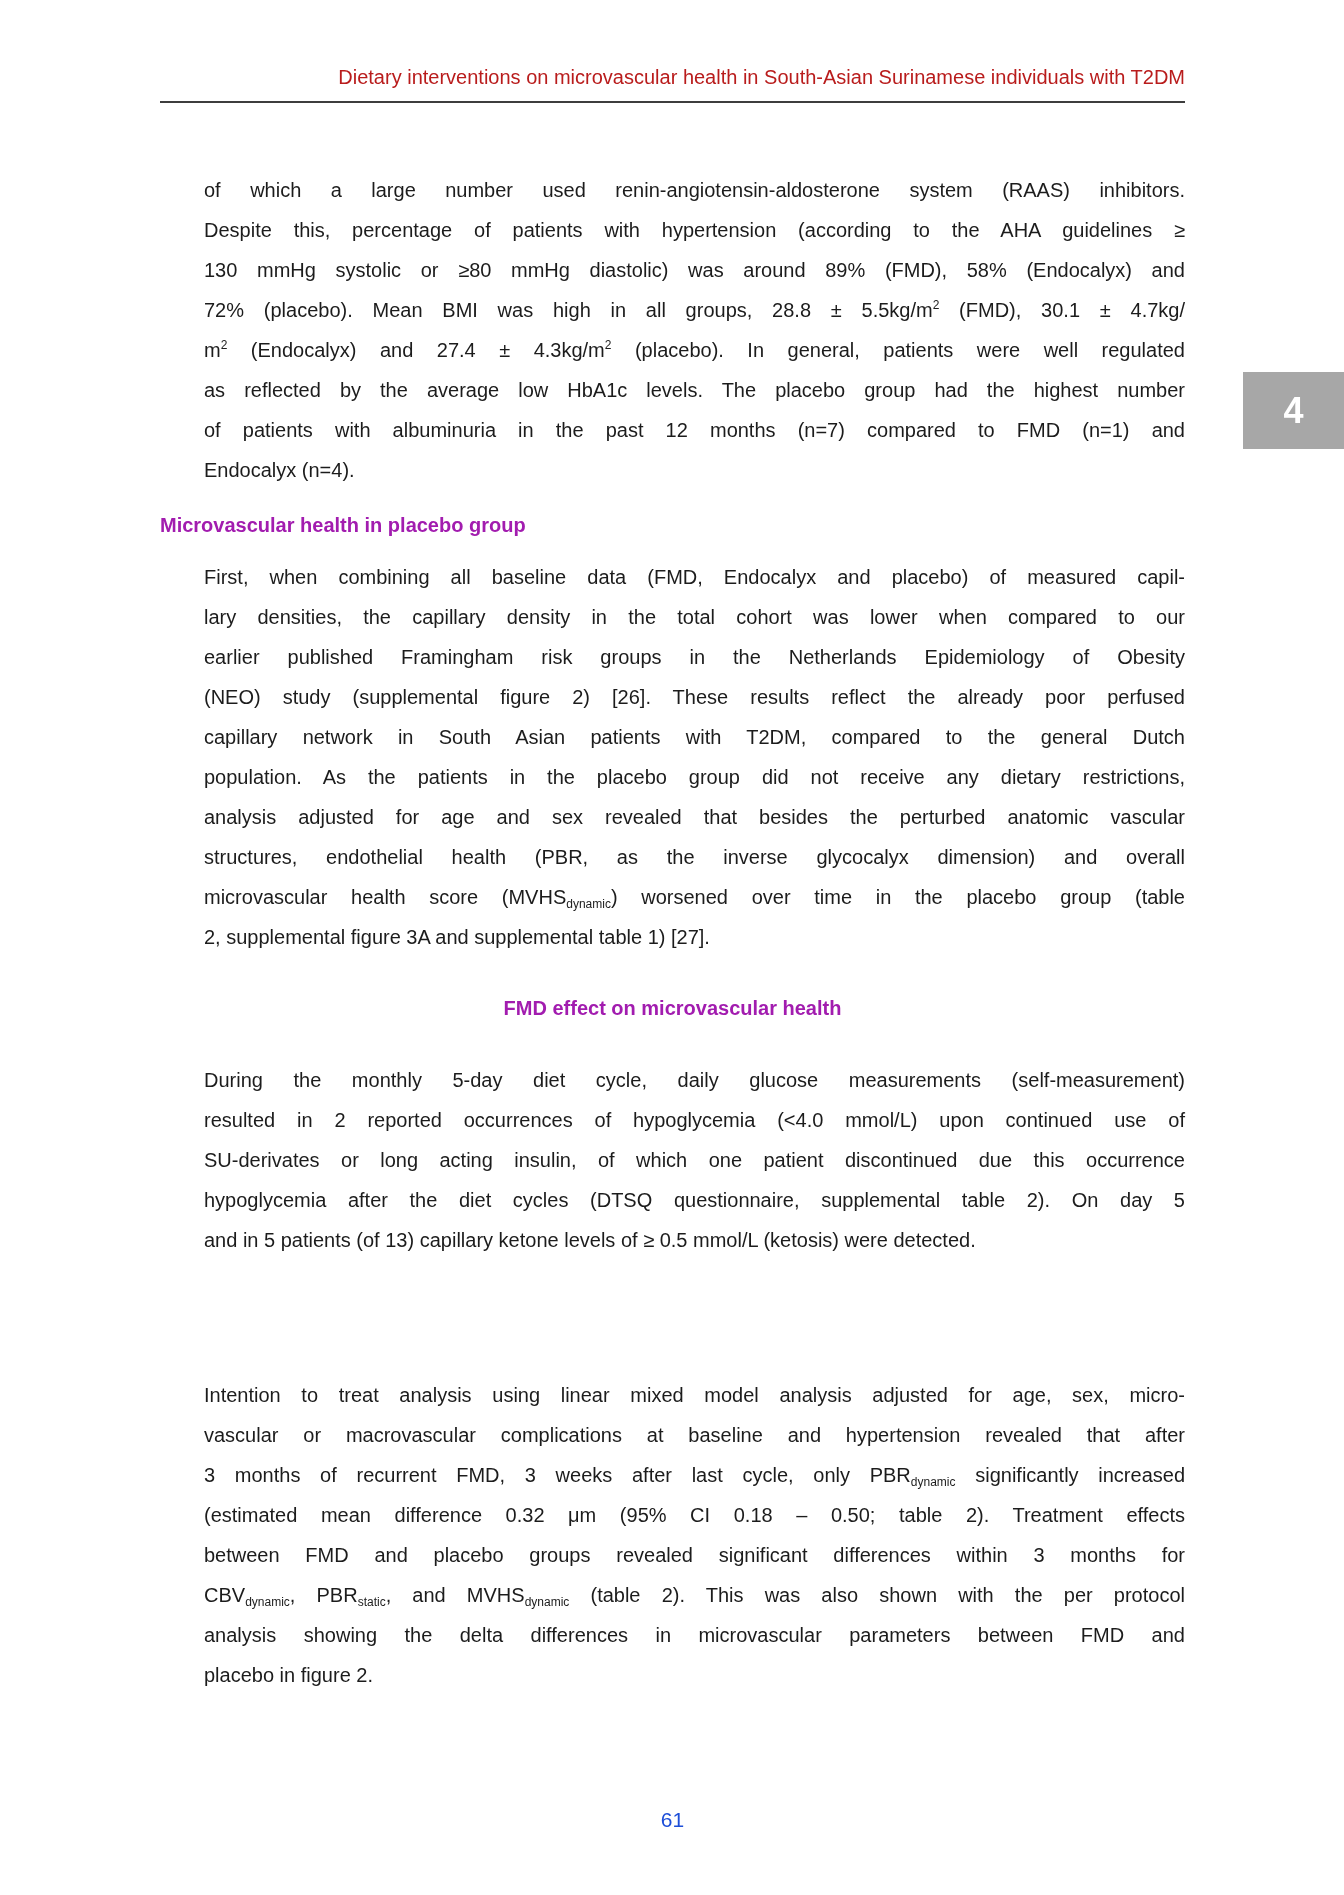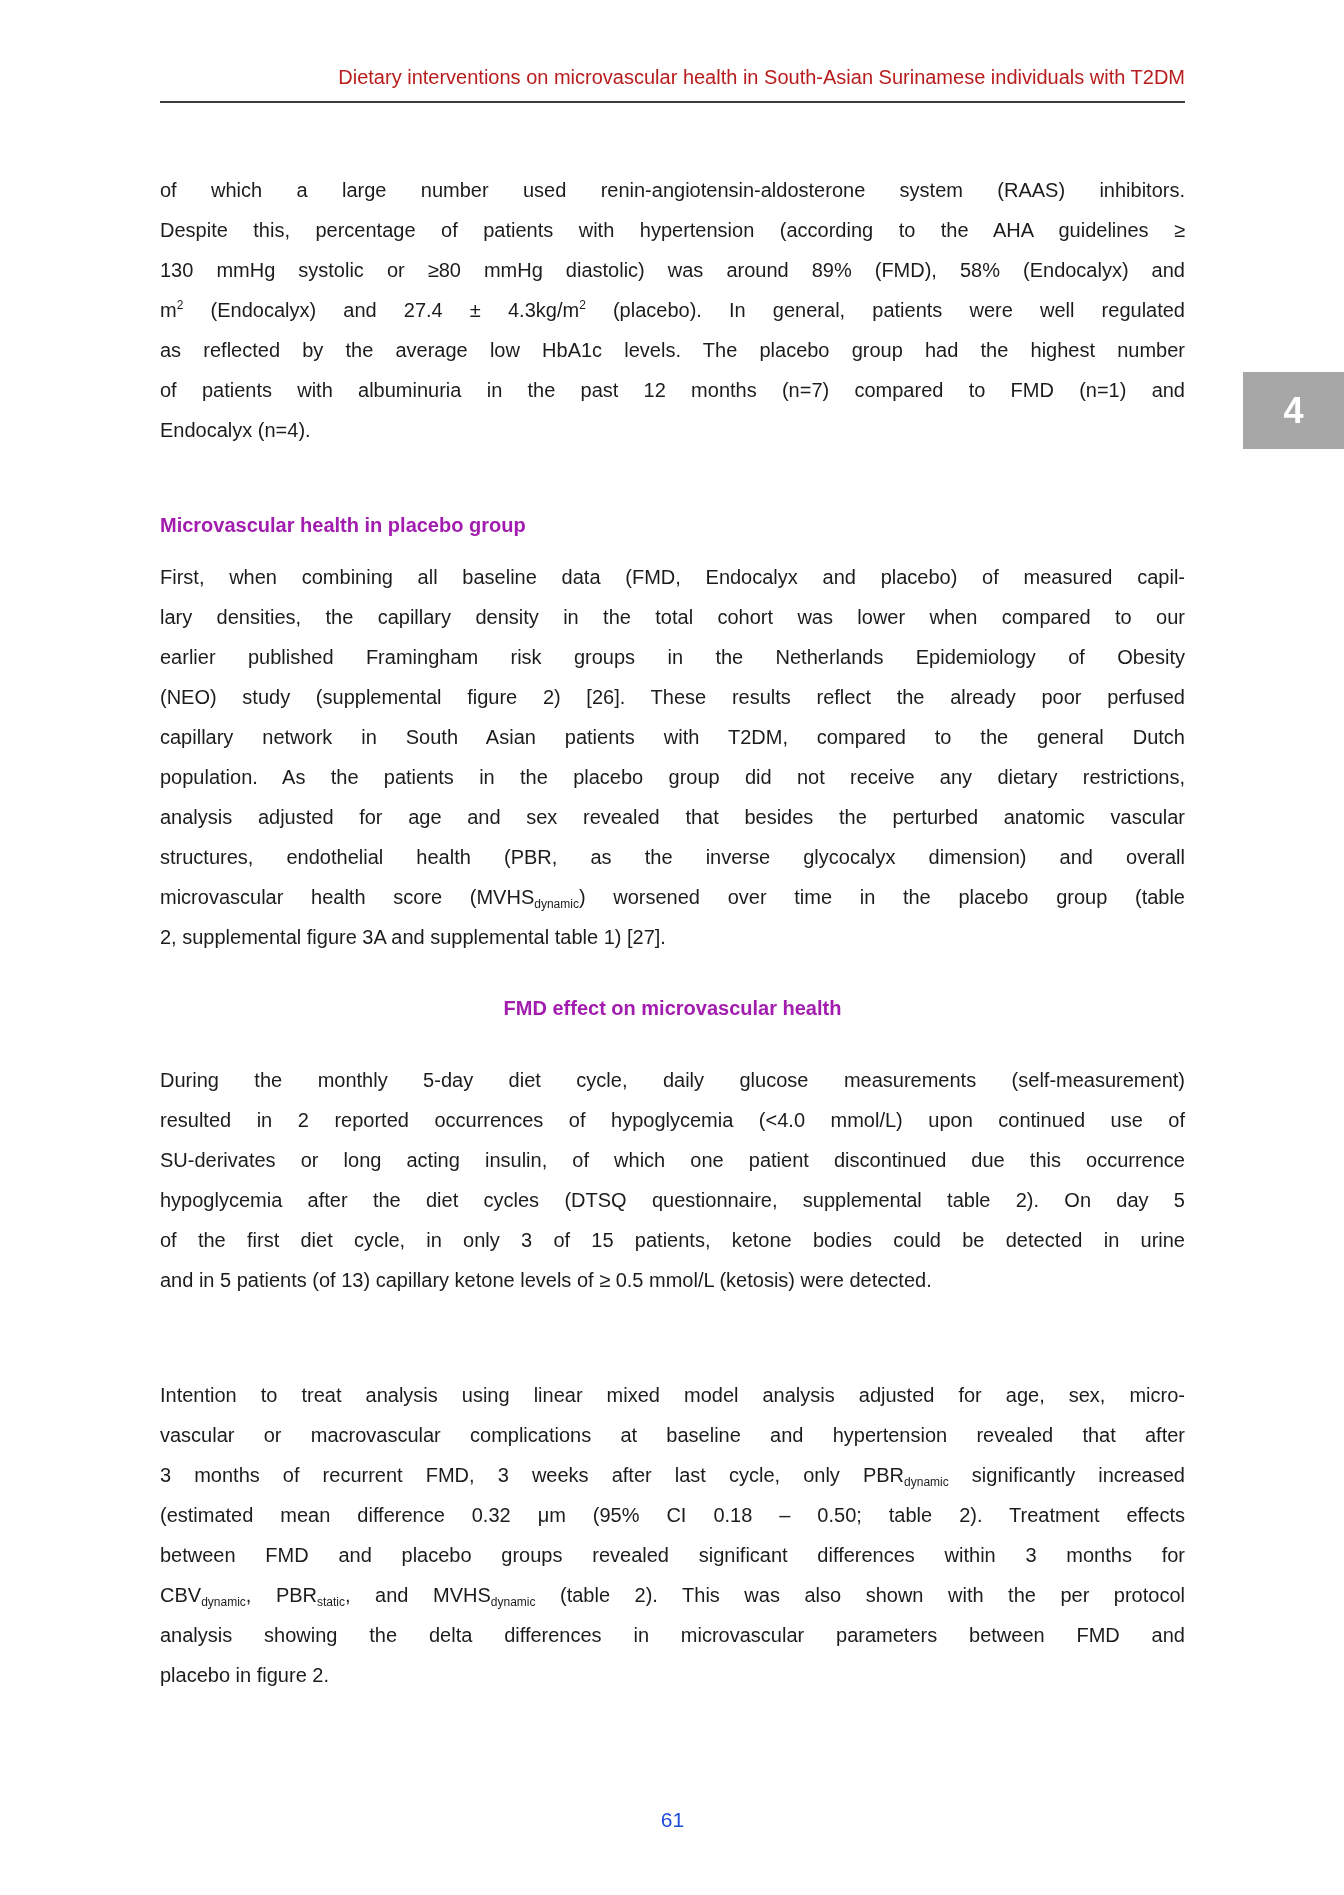--- a/index.html
+++ b/index.html
@@ -59,20 +59,21 @@
     width: 1025px;
     font-size: 20px;
   }
   .line {
     height: 40px;
     line-height: 40px;
     text-align: justify;
     text-align-last: justify;
     white-space: normal;
     overflow: visible;
+    margin-left: 44px;
   }
   .line.last {
     text-align-last: left;
   }
   .section-heading {
     position: absolute;
     left: 160px;
     width: 1025px;
     font-size: 20px;
     font-weight: bold;
@@ -112,20 +113,21 @@
   <div class="header-rule"></div>
 
   <div class="chapter-tab">
     <span>4</span>
   </div>
 
   <div id="p1" class="textblock">
       <div class="line">of which a large number used renin-angiotensin-aldosterone system (RAAS) inhibitors.</div>
       <div class="line">Despite this, percentage of patients with hypertension (according to the AHA guidelines ≥</div>
       <div class="line">130 mmHg systolic or ≥80 mmHg diastolic) was around 89% (FMD), 58% (Endocalyx) and</div>
+      <div class="line">72% (placebo). Mean BMI was high in all groups, 28.8 ± 5.5kg/m<sup>2</sup> (FMD), 30.1 ± 4.7kg/</div>
       <div class="line">m<sup>2</sup> (Endocalyx) and 27.4 ± 4.3kg/m<sup>2</sup> (placebo). In general, patients were well regulated</div>
       <div class="line">as reflected by the average low HbA1c levels. The placebo group had the highest number</div>
       <div class="line">of patients with albuminuria in the past 12 months (n=7) compared to FMD (n=1) and</div>
       <div class="line last">Endocalyx (n=4).</div>
     </div>
 
   <div id="h1" class="section-heading">Microvascular health in placebo group</div>
 
   <div id="p2" class="textblock">
       <div class="line">First, when combining all baseline data (FMD, Endocalyx and placebo) of measured capil-</div>
@@ -140,21 +142,20 @@
       <div class="line last">2, supplemental figure 3A and supplemental table 1) [27].</div>
     </div>
 
   <div id="h2" class="section-heading">FMD effect on microvascular health</div>
 
   <div id="p3" class="textblock">
       <div class="line">During the monthly 5-day diet cycle, daily glucose measurements (self-measurement)</div>
       <div class="line">resulted in 2 reported occurrences of hypoglycemia (&lt;4.0 mmol/L) upon continued use of</div>
       <div class="line">SU-derivates or long acting insulin, of which one patient discontinued due this occurrence</div>
       <div class="line">hypoglycemia after the diet cycles (DTSQ questionnaire, supplemental table 2). On day 5</div>
-      <div class="line">of the first diet cycle, in only 3 of 15 patients, ketone bodies could be detected in urine</div>
       <div class="line last">and in 5 patients (of 13) capillary ketone levels of ≥ 0.5 mmol/L (ketosis) were detected.</div>
     </div>
 
   <div id="p4" class="textblock">
       <div class="line">Intention to treat analysis using linear mixed model analysis adjusted for age, sex, micro-</div>
       <div class="line">vascular or macrovascular complications at baseline and hypertension revealed that after</div>
       <div class="line">3 months of recurrent FMD, 3 weeks after last cycle, only PBR<sub>dynamic</sub> significantly increased</div>
       <div class="line">(estimated mean difference 0.32 μm (95% CI 0.18 – 0.50; table 2). Treatment effects</div>
       <div class="line">between FMD and placebo groups revealed significant differences within 3 months for</div>
       <div class="line">CBV<sub>dynamic</sub>, PBR<sub>static</sub>, and MVHS<sub>dynamic</sub> (table 2). This was also shown with the per protocol</div>

